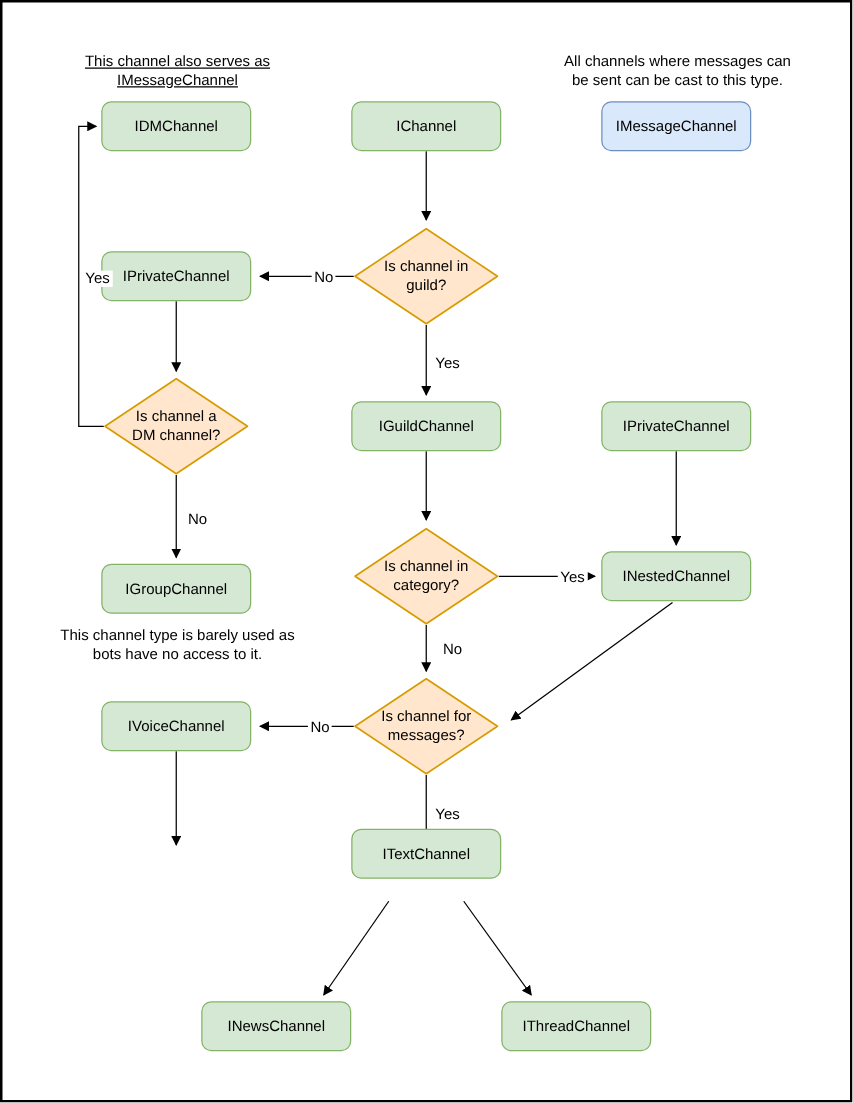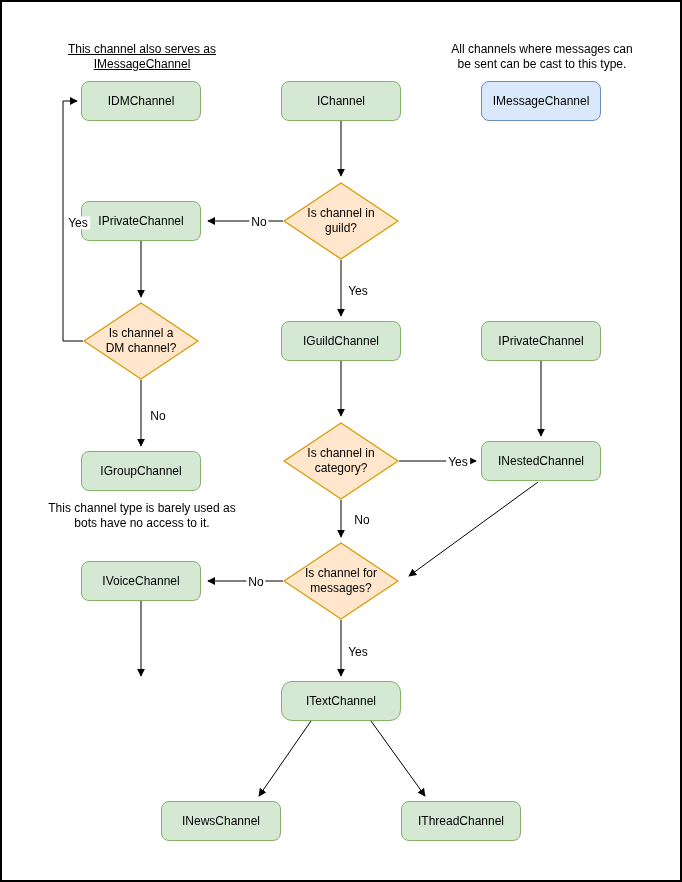--- a/index.html
+++ b/index.html
@@ -141,21 +141,21 @@
     </div>
   <div class="node green" style="left:79px; top:449px;">
       <span>IGroupChannel</span>
     </div>
   <div class="node green" style="left:479px; top:439px;">
       <span>INestedChannel</span>
     </div>
   <div class="node green" style="left:79px; top:559px;">
       <span>IVoiceChannel</span>
     </div>
-  <div class="node green" style="left:279px; top:679px;border-radius:11px;">
+  <div class="node green" style="left:279px; top:661px;">
       <span>ITextChannel</span>
     </div>
   <div class="node green" style="left:159px; top:799px;">
       <span>INewsChannel</span>
     </div>
   <div class="node green" style="left:399px; top:799px;">
       <span>IThreadChannel</span>
     </div>
 
   <div class="decision" style="left:281px; top:180px;">

